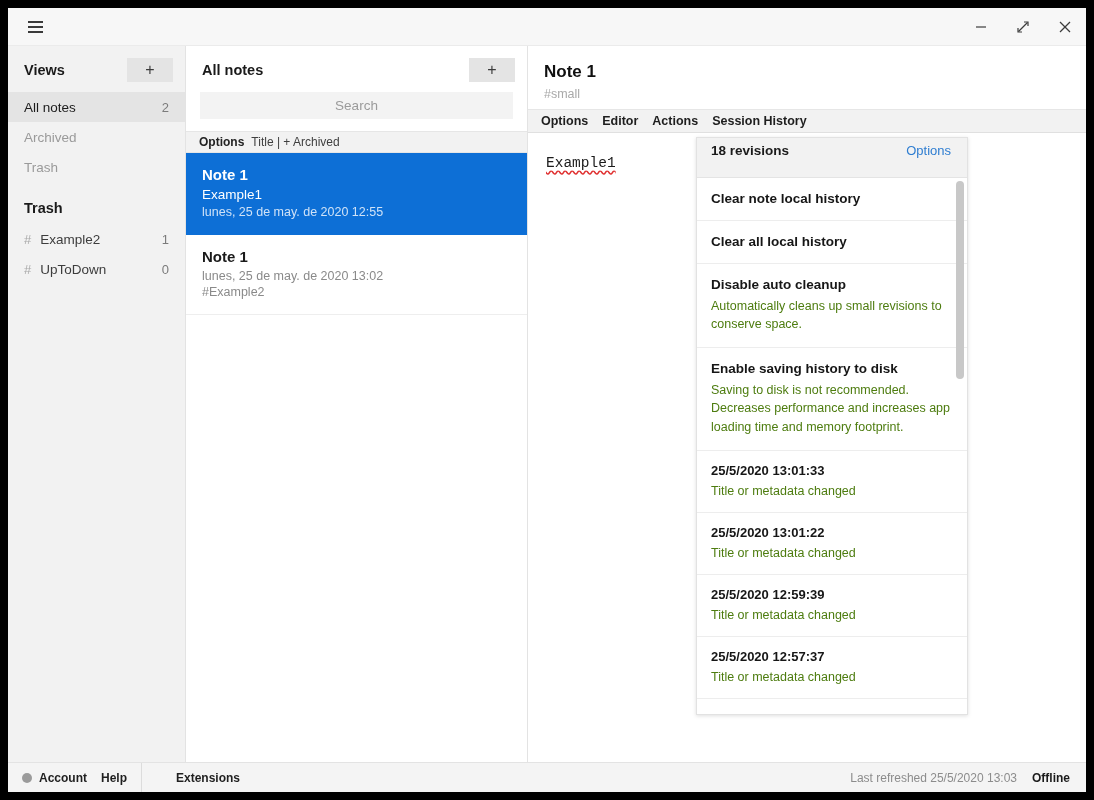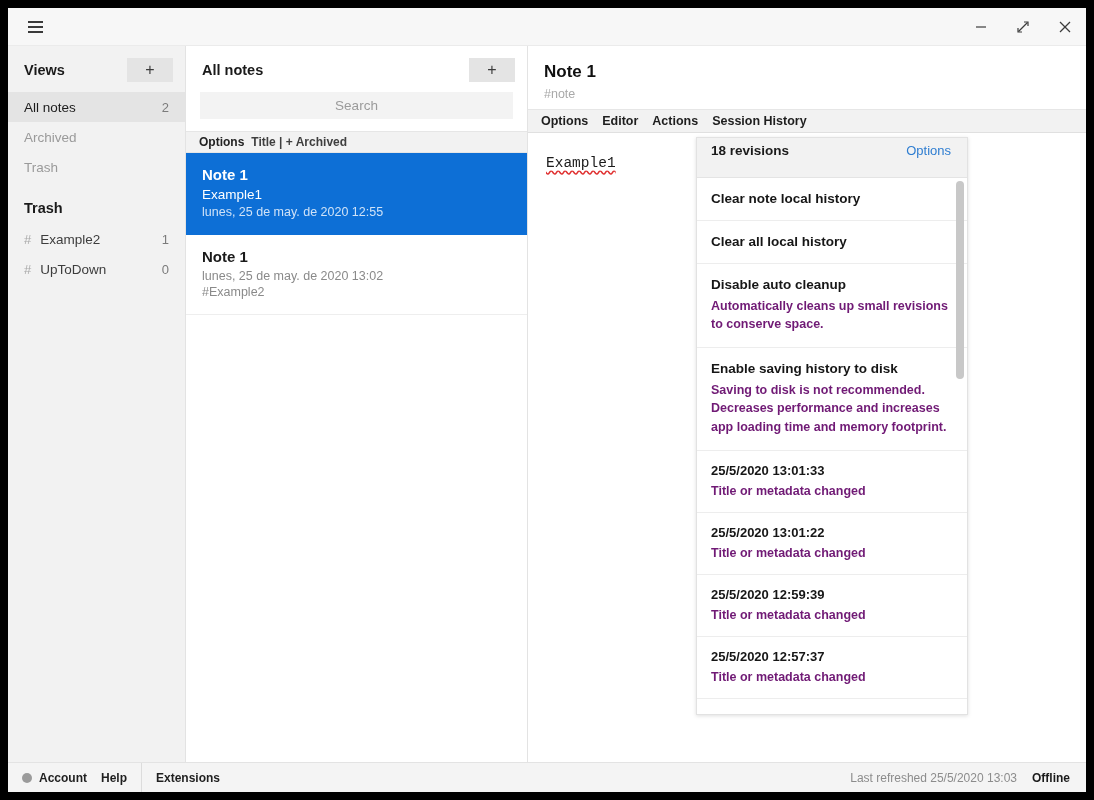--- a/index.html
+++ b/index.html
@@ -138,21 +138,21 @@
     background: #f2f2f2;
     border-top: 1px solid #e6e6e6;
     border-bottom: 1px solid #e6e6e6;
     height: 22px;
     display: flex; align-items: center;
     padding: 0 0 0 13px;
     gap: 7px;
     font-size: 12px;
   }
   .sort-opts { font-weight: bold; color: #232323; cursor: pointer; }
-  .sort-mode { color: #3f3f3f; cursor: pointer; font-weight: bold; }
+  .sort-mode { color: #3f3f3f; cursor: pointer; }
   .note-item {
     padding: 13px 16px 15px 16px;
     border-bottom: 1px solid #eeeeee;
     cursor: pointer;
   }
   .note-item.selected { background: #0d6fd6; border-bottom-color: #0d6fd6; }
   .note-title {
     font-size: 15px; font-weight: bold; color: #1a1a1a;
     margin-bottom: 4px;
   }
@@ -235,22 +235,22 @@
   }
   .pop-item {
     padding: 13px 16px 14px 14px;
     border-bottom: 1px solid #ededed;
     cursor: pointer;
   }
   .pop-item-title {
     font-size: 13.5px; font-weight: bold; color: #161616;
   }
   .pop-item-sub {
-    font-size: 12.5px; color: #701a75;
-    margin-top: 5px; line-height: 1.45; font-weight: bold;
+    font-size: 12.5px; color: #4d7c0f;
+    margin-top: 5px; line-height: 1.45;
   }
   .rev-item { padding: 12px 16px 12px 14px; }
   .rev-item .pop-item-title { font-size: 13px; }
   .rev-item .pop-item-sub { font-size: 12.5px; margin-top: 4px; }
   .pop-track {
     position: absolute;
     right: 3px; top: 3px;
     width: 8px; height: 572px;
     pointer-events: none;
   }
@@ -268,21 +268,21 @@
   .statusbar {
     flex: 0 0 30px;
     height: 30px;
     background: #f4f4f4;
     border-top: 1px solid #e3e3e3;
     display: flex;
     align-items: center;
     justify-content: space-between;
     font-size: 12px;
   }
-  .sb-left { display: flex; align-items: center; height: 100%; }
+  .sb-left { display: flex; align-items: center; height: 100%; gap: 20px; }
   .sb-group {
     display: flex; align-items: center; gap: 14px;
     padding: 0 14px;
     height: 100%;
     border-right: 1px solid #dcdcdc;
   }
   .sb-group.nobord { border-right: none; }
   .sb-item {
     color: #1f1f1f; font-weight: bold; cursor: pointer;
     display: flex; align-items: center; gap: 7px;
@@ -396,21 +396,21 @@
         <div class="note-date">lunes, 25 de may. de 2020 13:02</div>
         <div class="note-tagline">#Example2</div>
       </div>
 
       <div class="nl-filler"></div>
     </div>
 
     <div class="detail">
       <div class="detail-head">
         <div class="detail-title">Note 1</div>
-        <div class="detail-tags">#note</div>
+        <div class="detail-tags">#small</div>
       </div>
 
       <div class="tabbar">
         <span class="tab">Options</span>
         <span class="tab">Editor</span>
         <span class="tab">Actions</span>
         <span class="tab">Session History</span>
       </div>
 
       <div class="editor-area">

